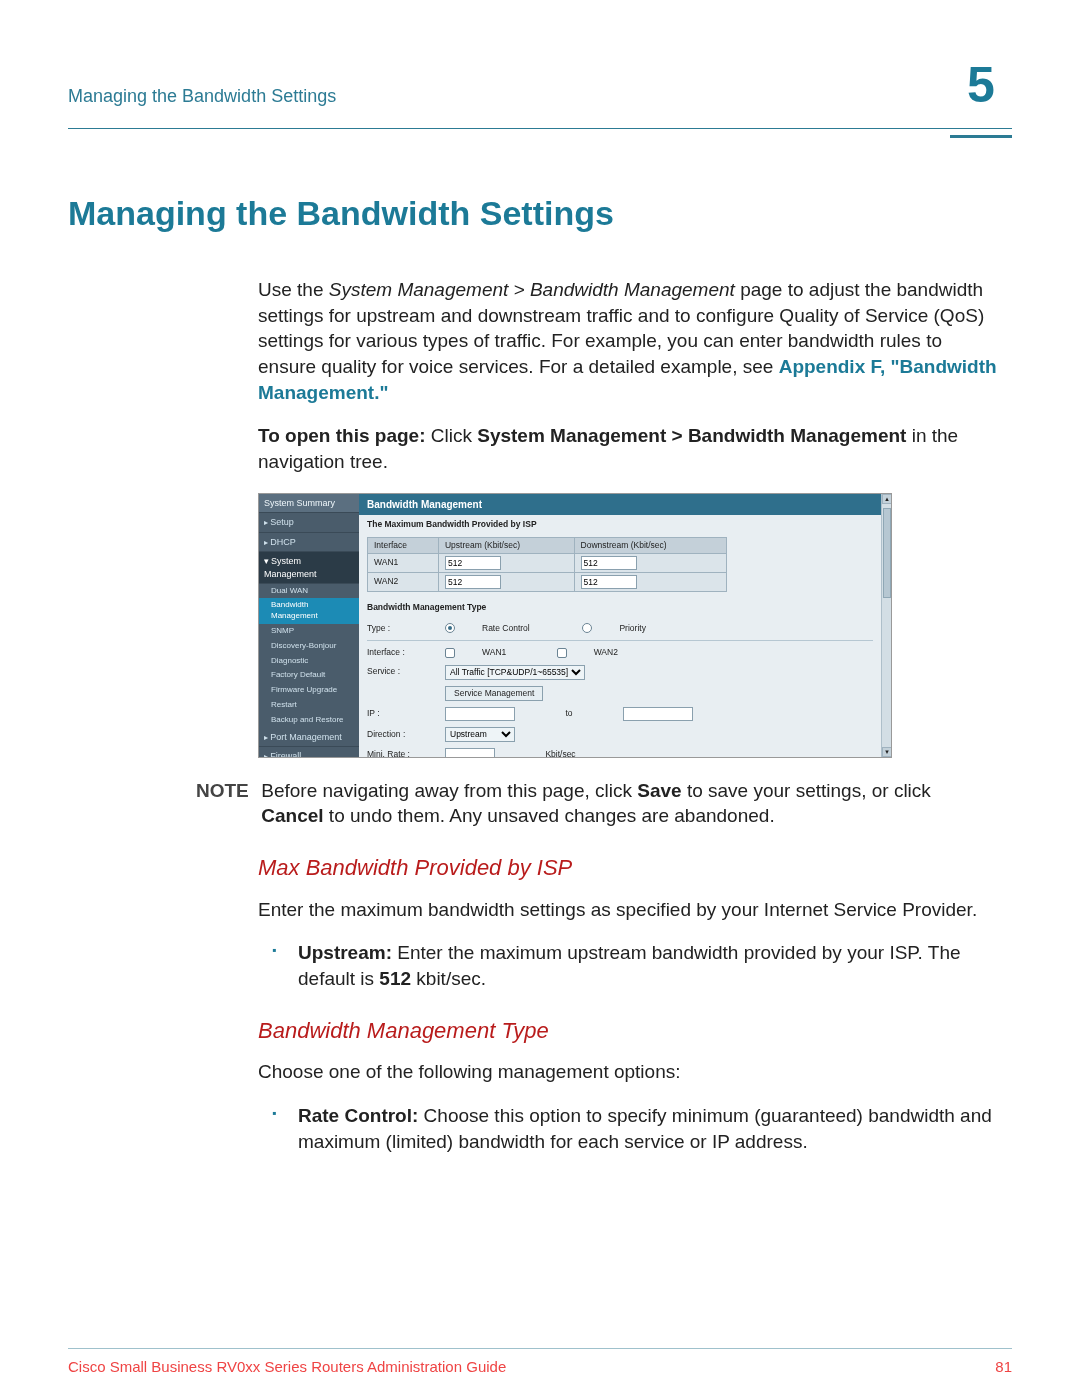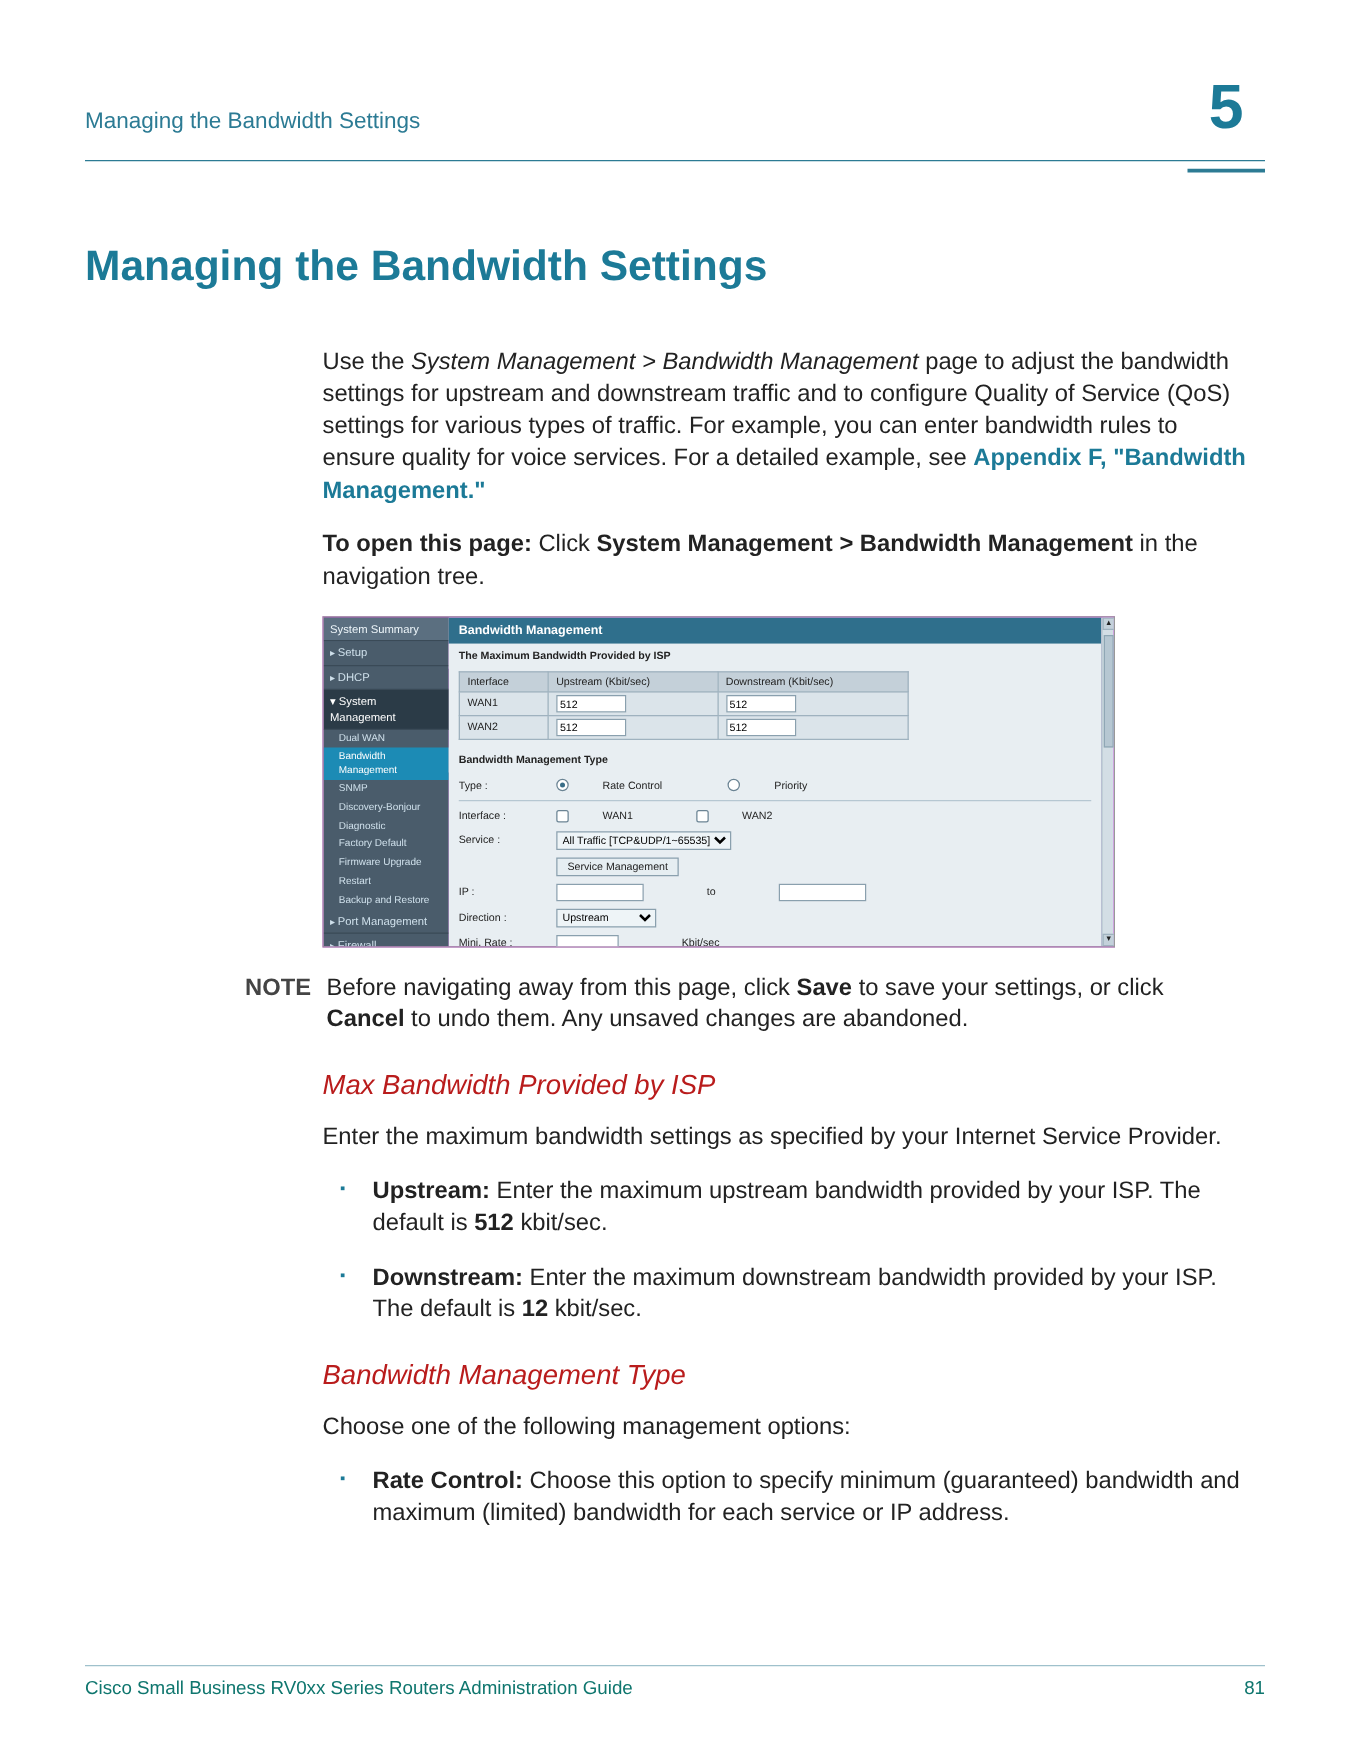--- a/index.html
+++ b/index.html
@@ -192,25 +192,25 @@
     border:1px solid #9fb2bf; font-size:7px; text-align:center; line-height:8px;
   }
   .shot .scroll .thumb {
     position:absolute; left:1px; top:14px; width:8px; height:90px;
     background:#b6c7d2; border:1px solid #8fa7b5;
   }
 
   
   .foot {
     position:absolute;
-    left:68px; right:68px; bottom:36px;
+    left:68px; right:68px; bottom:20px;
     border-top:1px solid #9fc1cc;
     padding-top:8px;
     font-size:15px;
-    color:#0f766e;
+    color:#ef4444;
     display:flex;
     justify-content:space-between;
   }
 </style>
 </head>
 <body>
 
 <div class="page">
   <div class="runhead">
     <div class="runhead-title">Managing the Bandwidth Settings</div>
@@ -300,21 +300,21 @@
               <span class="btn">Service Management</span>
             </div>
             <div class="row">
               <label class="lbl">IP :</label>
               <input type="text" style="width: 70px;">
               &nbsp;<span>to</span>&nbsp;
               <input type="text" style="width: 70px;">
             </div>
             <div class="row">
               <label class="lbl">Direction :</label>
-              <select style="width:80px"><option>Upstream</option></select>
+              <select style="width:70px"><option>Upstream</option></select>
             </div>
             <div class="row">
               <label class="lbl">Mini. Rate :</label>
               <input type="text" style="width: 50px;">
               &nbsp;<span>Kbit/sec</span>
             </div>
 
           </div>
         </div>
 
@@ -334,23 +334,20 @@
       <span>Before navigating away from this page, click </span><b>Save</b><span> to save your settings, or click </span><b>Cancel</b><span> to undo them. Any unsaved changes are abandoned.</span>
     </span>
   </div>
 
   <div class="body-col">
     <h2 class="sub">Max Bandwidth Provided by ISP</h2>
     <p>Enter the maximum bandwidth settings as specified by your Internet Service Provider.</p>
     <ul class="bullets">
       <li>
         <b>Upstream:</b><span> Enter the maximum upstream bandwidth provided by your ISP. The default is </span><b>512</b><span> kbit/sec.</span>
-      </li>
-      <li>
-        <b>Downstream:</b><span> Enter the maximum downstream bandwidth provided by your ISP. The default is </span><b>12</b><span> kbit/sec.</span>
       </li>
     </ul>
 
     <h2 class="sub">Bandwidth Management Type</h2>
     <p>Choose one of the following management options:</p>
     <ul class="bullets">
       <li>
         <b>Rate Control:</b><span> Choose this option to specify minimum (guaranteed) bandwidth and maximum (limited) bandwidth for each service or IP address.</span>
       </li>
     </ul>

